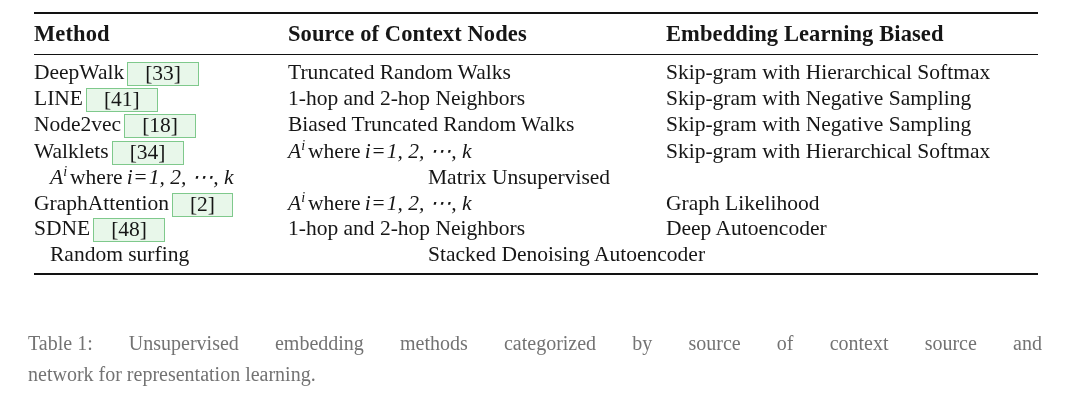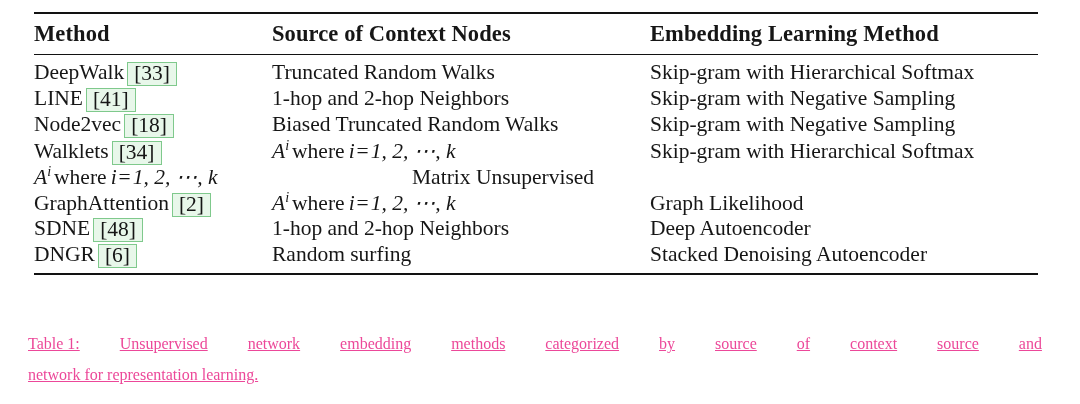--- a/index.html
+++ b/index.html
@@ -47,21 +47,21 @@
     align-items: baseline;
     height: 26px;
     white-space: nowrap;
   }
   .thead .row {
     height: 40px;
     align-items: center;
   }
 
   .c1 { width: 238px; flex: 0 0 238px; }
-  .c2 { width: 378px; flex: 0 0 378px; }
+  .c2 { width: 378px; flex: 0 0 378px; margin-left: 16px; }
   .c3 { flex: 1 1 auto; }
 
   .thead .c1, .thead .c2, .thead .c3 {
     font-weight: bold;
     font-size: 22.5px;
     letter-spacing: .1px;
   }
 
   .tbody {
     padding-top: 5px;
@@ -69,21 +69,21 @@
   }
   .tbody .row {
     font-size: 21.5px;
   }
 
   
   .cite {
     display: inline-block;
     border: 1px solid #7fc98c;
     background: #e8f7ea;
-    padding: 0 6px;
+    padding: 0 17px;
     margin-left: 3px;
     line-height: 1.02;
     color: #161616;
     position: relative;
     top: 1px;
   }
 
   
   .math {
     font-family: "Liberation Serif", "DejaVu Serif", serif;
@@ -104,25 +104,24 @@
     padding: 0 4px 0 3px;
     text-align: center;
   }
 
   
   .caption {
     position: absolute;
     left: 28px;
     top: 328px;
     width: 1014px;
-    font-size: 16px;
+    font-size: 20px;
     line-height: 31px;
     text-align: justify;
-    color: #ec4899;
-    text-decoration: underline;
+    color: #737373;
   }
   .caption .l1 { display: block; }
   .caption .l2 { display: block; }
   .cap-line-1 {
     display: flex;
     justify-content: space-between;
     width: 100%;
   }
   .cap-line-1 > span { white-space: pre; }
 </style>
@@ -132,21 +131,21 @@
 <div id="page">
 
   <div class="table-wrap">
 
     <div class="rule-thick"></div>
 
     <div class="thead">
       <div class="row">
         <div class="c1">Method</div>
         <div class="c2">Source of Context Nodes</div>
-        <div class="c3">Embedding Learning Method</div>
+        <div class="c3">Embedding Learning Biased</div>
       </div>
     </div>
 
     <div class="rule-thin"></div>
 
     <div class="tbody">
         <div class="row">
           <div class="c1"><span>DeepWalk</span><span class="cite">[33]</span></div>
           <div class="c2"><span>Truncated Random Walks</span></div>
           <div class="c3"><span>Skip-gram with Hierarchical Softmax</span></div>
@@ -174,35 +173,33 @@
           <div class="c1"><span>GraphAttention</span><span class="cite">[2]</span></div>
           <div class="c2"><span class="math"><span>A</span><sup>i</sup><span class="mtext">where</span><span>i</span><span class="op">=</span><span>1, 2, ⋯, k</span></span></div>
           <div class="c3"><span>Graph Likelihood</span></div>
         </div>
         <div class="row">
           <div class="c1"><span>SDNE</span><span class="cite">[48]</span></div>
           <div class="c2"><span>1-hop and 2-hop Neighbors</span></div>
           <div class="c3"><span>Deep Autoencoder</span></div>
         </div>
         <div class="row">
-          <div class="c1"><span>DNGR</span><span class="cite">[6]</span></div>
           <div class="c2"><span>Random surfing</span></div>
           <div class="c3"><span>Stacked Denoising Autoencoder</span></div>
         </div>
       </div>
 
     <div class="rule-thick"></div>
   </div>
 
   <div class="caption">
     <span class="l1">
       <span class="cap-line-1">
         <span>Table 1:</span>
         <span>Unsupervised</span>
-        <span>network</span>
         <span>embedding</span>
         <span>methods</span>
         <span>categorized</span>
         <span>by</span>
         <span>source</span>
         <span>of</span>
         <span>context</span>
         <span>source</span>
         <span>and</span>
       </span>

